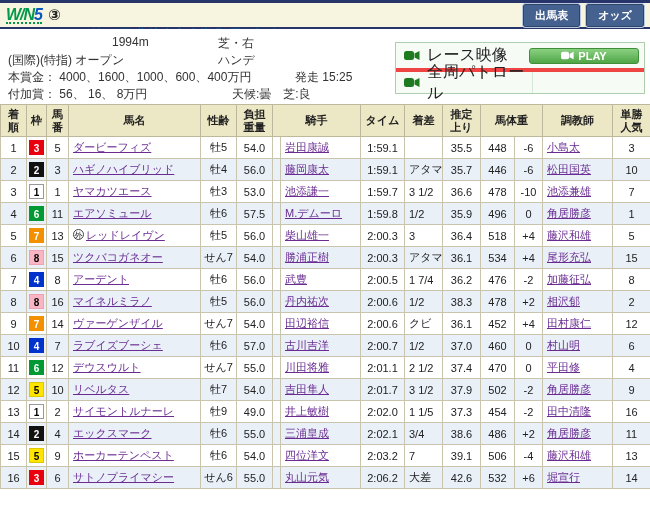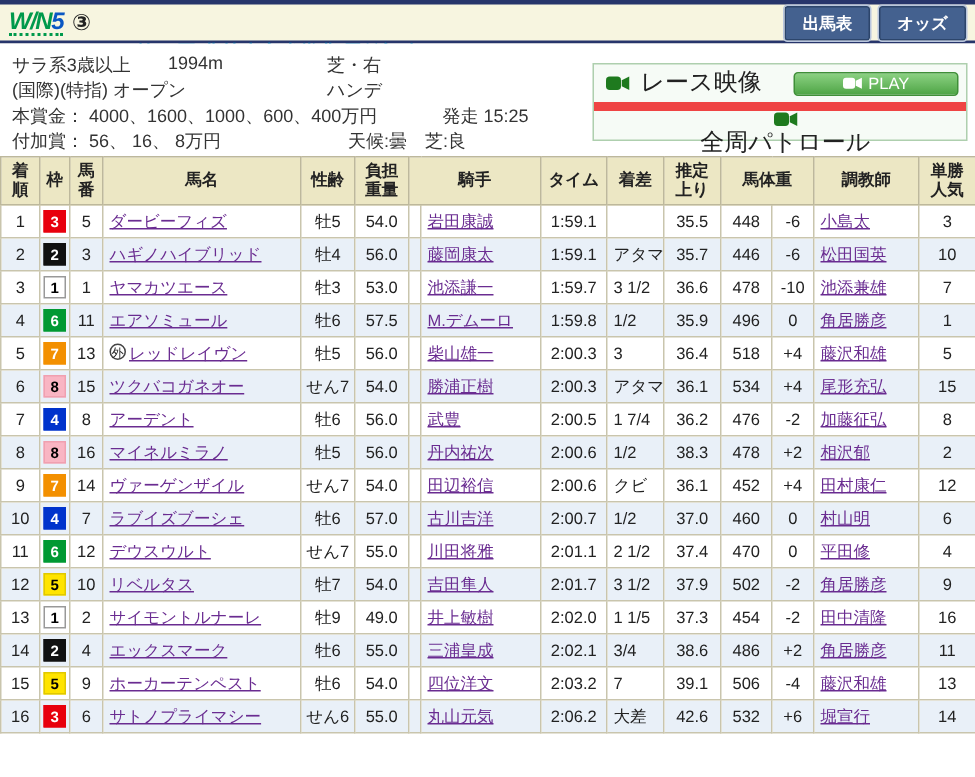--- a/index.html
+++ b/index.html
@@ -40,31 +40,31 @@
   .p-prize   { left:8px;  top:40px; }
   .p-start   { left:295px; top:40px; }
   .p-bonus   { left:8px;  top:57px; }
   .p-weather { left:232px; top:57px; }
   
   .video-panel {
     position:absolute; right:5px; top:13px; width:250px;
     border:1px solid #aecfae; background:#f6fbf6;
   }
   .vrow { display:flex; align-items:center; height:25px; }
-  .vrow + .vrow { border-top:6px solid #ef4444;flex-direction:column; }
+  .vrow + .vrow { border-top:4px solid #ef4444; }
   .vicon { margin-left:8px; display:inline-flex; }
   .vlabel { font-size:16px; color:#222; margin-left:7px; }
   .vright {
     margin-left:auto; width:120px; align-self:stretch;
     border-left:1px solid #d5e8d5; display:flex; align-items:center; justify-content:center;
   }
   .vrow:first-child .vright { border-left:none; }
   .play-btn {
     width:110px; height:16px; border:1px solid #3f8f38; border-radius:3px;
-    background:linear-gradient(#8bd182,#4fa546); color:#fff; font-weight:normal;
+    background:linear-gradient(#8bd182,#4fa546); color:#fff; font-weight:bold;
     font-size:11px; display:flex; align-items:center; justify-content:center; gap:4px;
     cursor:pointer; font-family:inherit;
   }
   
   table.results {
     border-collapse:collapse; table-layout:fixed; width:650px;
     font-size:11px; margin-top:0;
   }
   .results th {
     background:#ece7c4; border:1px solid #bdb89c; color:#222;
@@ -95,21 +95,20 @@
   <span class="win5"><span>W/N</span><span class="five">5</span></span>
   <span class="race-circle">③</span>
   <span class="title">11R 第51回 農林水産省賞典  函館記念(GIII)</span>
   <div class="topbar-buttons">
     <button class="tb-btn">出馬表</button>
     <button class="tb-btn">オッズ</button>
   </div>
 </div>
 
 <div class="infobar">
-  <span class="pos p-class">サラ系3歳以上</span>
   <span class="pos p-dist">1994m</span>
   <span class="pos p-course">芝・右</span>
   <span class="pos p-cond">(国際)(特指) オープン</span>
   <span class="pos p-handi">ハンデ</span>
   <span class="pos p-prize">本賞金： 4000、1600、1000、600、400万円</span>
   <span class="pos p-start">発走 15:25</span>
   <span class="pos p-bonus">付加賞：   56、  16、   8万円</span>
   <span class="pos p-weather">天候:曇　芝:良</span>
 
   <div class="video-panel">

